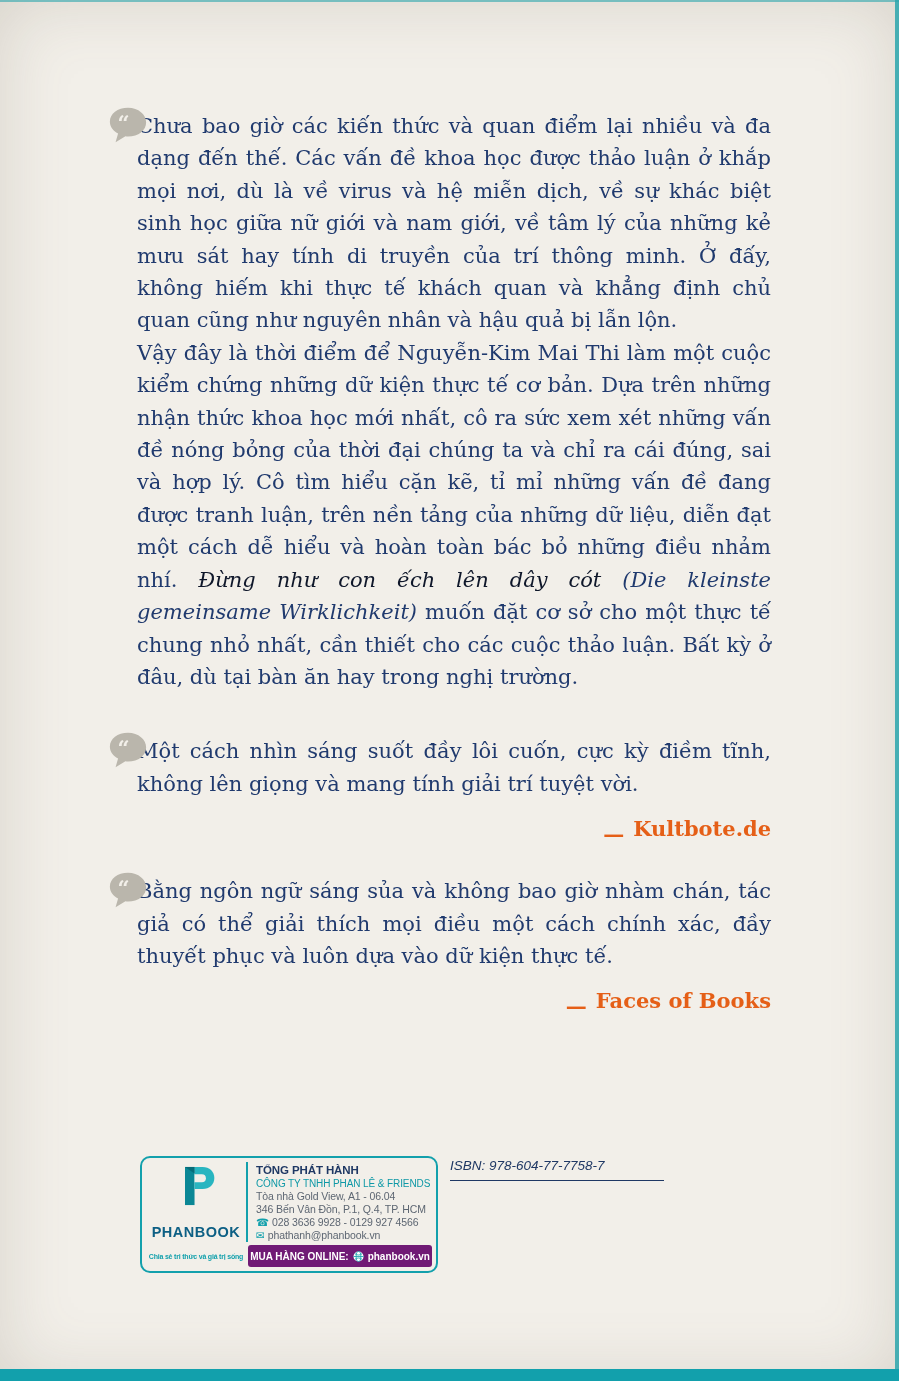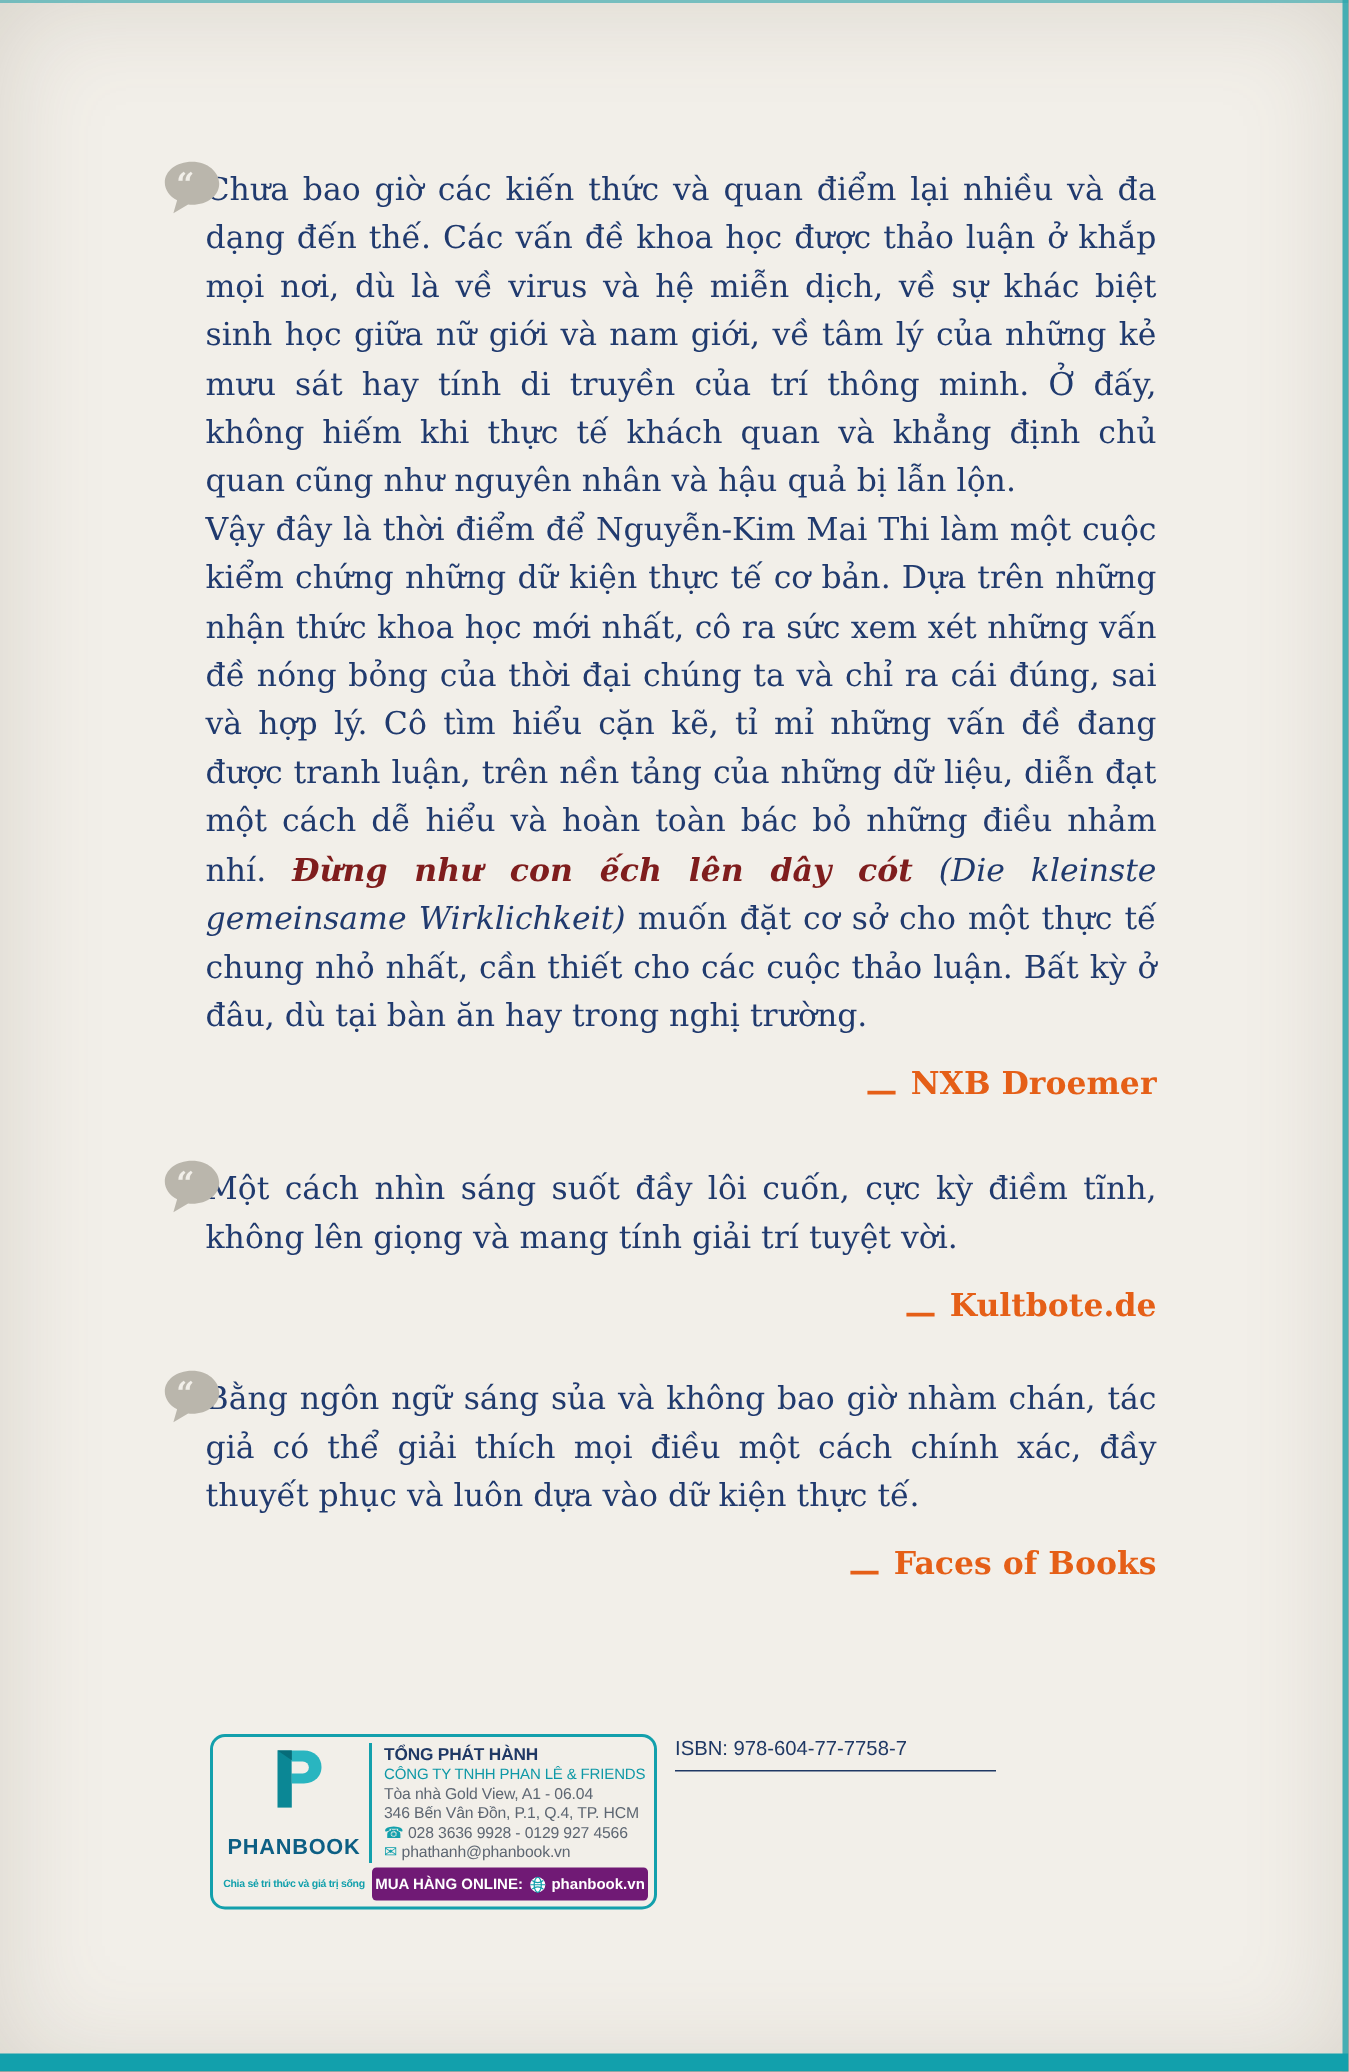--- a/index.html
+++ b/index.html
@@ -11,21 +11,21 @@
   .strip-top{position:absolute;top:0;left:0;right:0;height:2px;background:#3aabb1;opacity:.65;}
   .strip-right{position:absolute;top:0;right:0;bottom:0;width:4px;background:#2aa6ad;opacity:.85;}
   .strip-bottom{position:absolute;left:0;right:0;bottom:0;height:12px;background:#12a0ac;}
 
   .content{position:absolute;left:137px;top:110px;width:634px;}
   .quote{position:relative;}
   .quote.q2{margin-top:42px;}
   .quote.q3{margin-top:34px;}
   .qicon{position:absolute;left:-30px;top:-5px;width:42px;height:40px;display:block;}
   .qtext{margin:0;font-size:21px;line-height:32.4px;text-align:justify;color:#203a6e;}
-  .book-title{color:#7f1d1d;font-weight:bold;font-style:italic;}
+  .book-title{color:#0f172a;font-weight:normal;font-style:italic;}
   .german{font-style:italic;}
   .attr{margin:16px 0 0;text-align:right;color:#e55f17;font-weight:bold;font-size:21px;}
   .attr-dash{display:inline-block;transform:translateY(5px);margin-right:9px;}
 
   
   .pub-box{
     position:absolute;left:140px;top:1156px;width:298px;height:117px;box-sizing:border-box;
     border:2px solid #13a0ac;border-radius:10px;padding:4px;
     font-family:"Liberation Sans", sans-serif;display:flex;flex-direction:column;
   }
@@ -39,21 +39,21 @@
   .pub-line.pcompany{color:#0e98a6;font-weight:normal;font-size:10px;}
   .ic{color:#12a0ac;margin-right:3px;font-family:"DejaVu Sans", sans-serif;}
   .pub-bottom{display:flex;align-items:center;margin-top:3px;gap:2px;}
   .pub-tagline{width:100px;font-size:7px;color:#12a0ac;font-weight:bold;text-align:center;line-height:9px;white-space:nowrap;letter-spacing:-.2px;}
   .pub-bar{flex:1;background:#701a75;border-radius:3px;color:#fff;display:flex;align-items:center;justify-content:center;gap:4px;height:22px;font-size:10px;font-weight:bold;white-space:nowrap;}
   .globe-svg{width:11px;height:11px;display:block;}
 
   
   .retail{position:absolute;left:450px;top:1158px;width:322px;display:flex;gap:10px;
     font-family:"Liberation Sans", sans-serif;color:#1f3864;}
-  .rcol1{width:214px;}
+  .rcol1{width:214px;font-style:italic;}
   .rcol2{flex:1;min-width:0;}
   .rhead{font-size:13.5px;padding-bottom:7px;border-bottom:1.5px solid #1f3864;white-space:nowrap;}
   .rhead.title{font-family:"DejaVu Serif", serif;font-weight:bold;font-size:14.5px;letter-spacing:-.2px;}
   .barcode{background:#fff;padding:4px 5px 3px;margin-top:1px;}
   .bars{height:38px;position:relative;
     background:repeating-linear-gradient(90deg,#151515 0 2px,transparent 2px 3px,#151515 3px 4px,transparent 4px 7px,#151515 7px 10px,transparent 10px 12px,#151515 12px 13px,transparent 13px 15px);}
   .bars::before,.bars::after{content:"";position:absolute;top:0;bottom:-5px;width:2px;background:#151515;}
   .bars::before{left:0;} .bars::after{right:0;}
   .bc-num{font-family:"DejaVu Sans Mono", monospace;font-size:10.5px;letter-spacing:1.5px;text-align:center;margin-top:2px;color:#111;white-space:nowrap;}
   .rcol2 .bc-num{letter-spacing:.8px;font-size:10px;}
@@ -71,21 +71,20 @@
 
     <div class="quote q1">
       <span class="qicon">
         <svg viewBox="0 0 44 40" width="42" height="40">
           <path fill="#bab6ac" d="M22 2C11 2 3 8.5 3 16.5c0 5.2 3.4 9.7 8.6 12.4L9 38l10.3-6.2c.9.1 1.8.2 2.7.2 11 0 19-6.6 19-14.7S33 2 22 2z"></path>
           <text x="11" y="25" font-size="22" font-weight="bold" fill="#f2efe9" font-family="DejaVu Serif, serif">“</text>
         </svg>
       </span>
       <p class="qtext"><span>Chưa bao giờ các kiến thức và quan điểm lại nhiều và đa dạng đến thế. Các vấn đề khoa học được thảo luận ở khắp mọi nơi, dù là về virus và hệ miễn dịch, về sự khác biệt sinh học giữa nữ giới và nam giới, về tâm lý của những kẻ mưu sát hay tính di truyền của trí thông minh. Ở đấy, không hiếm khi thực tế khách quan và khẳng định chủ quan cũng như nguyên nhân và hậu quả bị lẫn lộn.</span></p>
       <p class="qtext"><span>Vậy đây là thời điểm để Nguyễn-Kim Mai Thi làm một cuộc kiểm chứng những dữ kiện thực tế cơ bản. Dựa trên những nhận thức khoa học mới nhất, cô ra sức xem xét những vấn đề nóng bỏng của thời đại chúng ta và chỉ ra cái đúng, sai và hợp lý. Cô tìm hiểu cặn kẽ, tỉ mỉ những vấn đề đang được tranh luận, trên nền tảng của những dữ liệu, diễn đạt một cách dễ hiểu và hoàn toàn bác bỏ những điều nhảm nhí. </span><span class="book-title">Đừng như con ếch lên dây cót</span><span class="german"> (Die kleinste gemeinsame Wirklichkeit) </span><span>muốn đặt cơ sở cho một thực tế chung nhỏ nhất, cần thiết cho các cuộc thảo luận. Bất kỳ ở đâu, dù tại bàn ăn hay trong nghị trường.</span></p>
-      <p class="attr"><span class="attr-dash">—</span><span>NXB Droemer</span></p>
     </div>
 
     <div class="quote q2">
       <span class="qicon">
         <svg viewBox="0 0 44 40" width="42" height="40">
           <path fill="#bab6ac" d="M22 2C11 2 3 8.5 3 16.5c0 5.2 3.4 9.7 8.6 12.4L9 38l10.3-6.2c.9.1 1.8.2 2.7.2 11 0 19-6.6 19-14.7S33 2 22 2z"></path>
           <text x="11" y="25" font-size="22" font-weight="bold" fill="#f2efe9" font-family="DejaVu Serif, serif">“</text>
         </svg>
       </span>
       <p class="qtext"><span>Một cách nhìn sáng suốt đầy lôi cuốn, cực kỳ điềm tĩnh, không lên giọng và mang tính giải trí tuyệt vời.</span></p>

